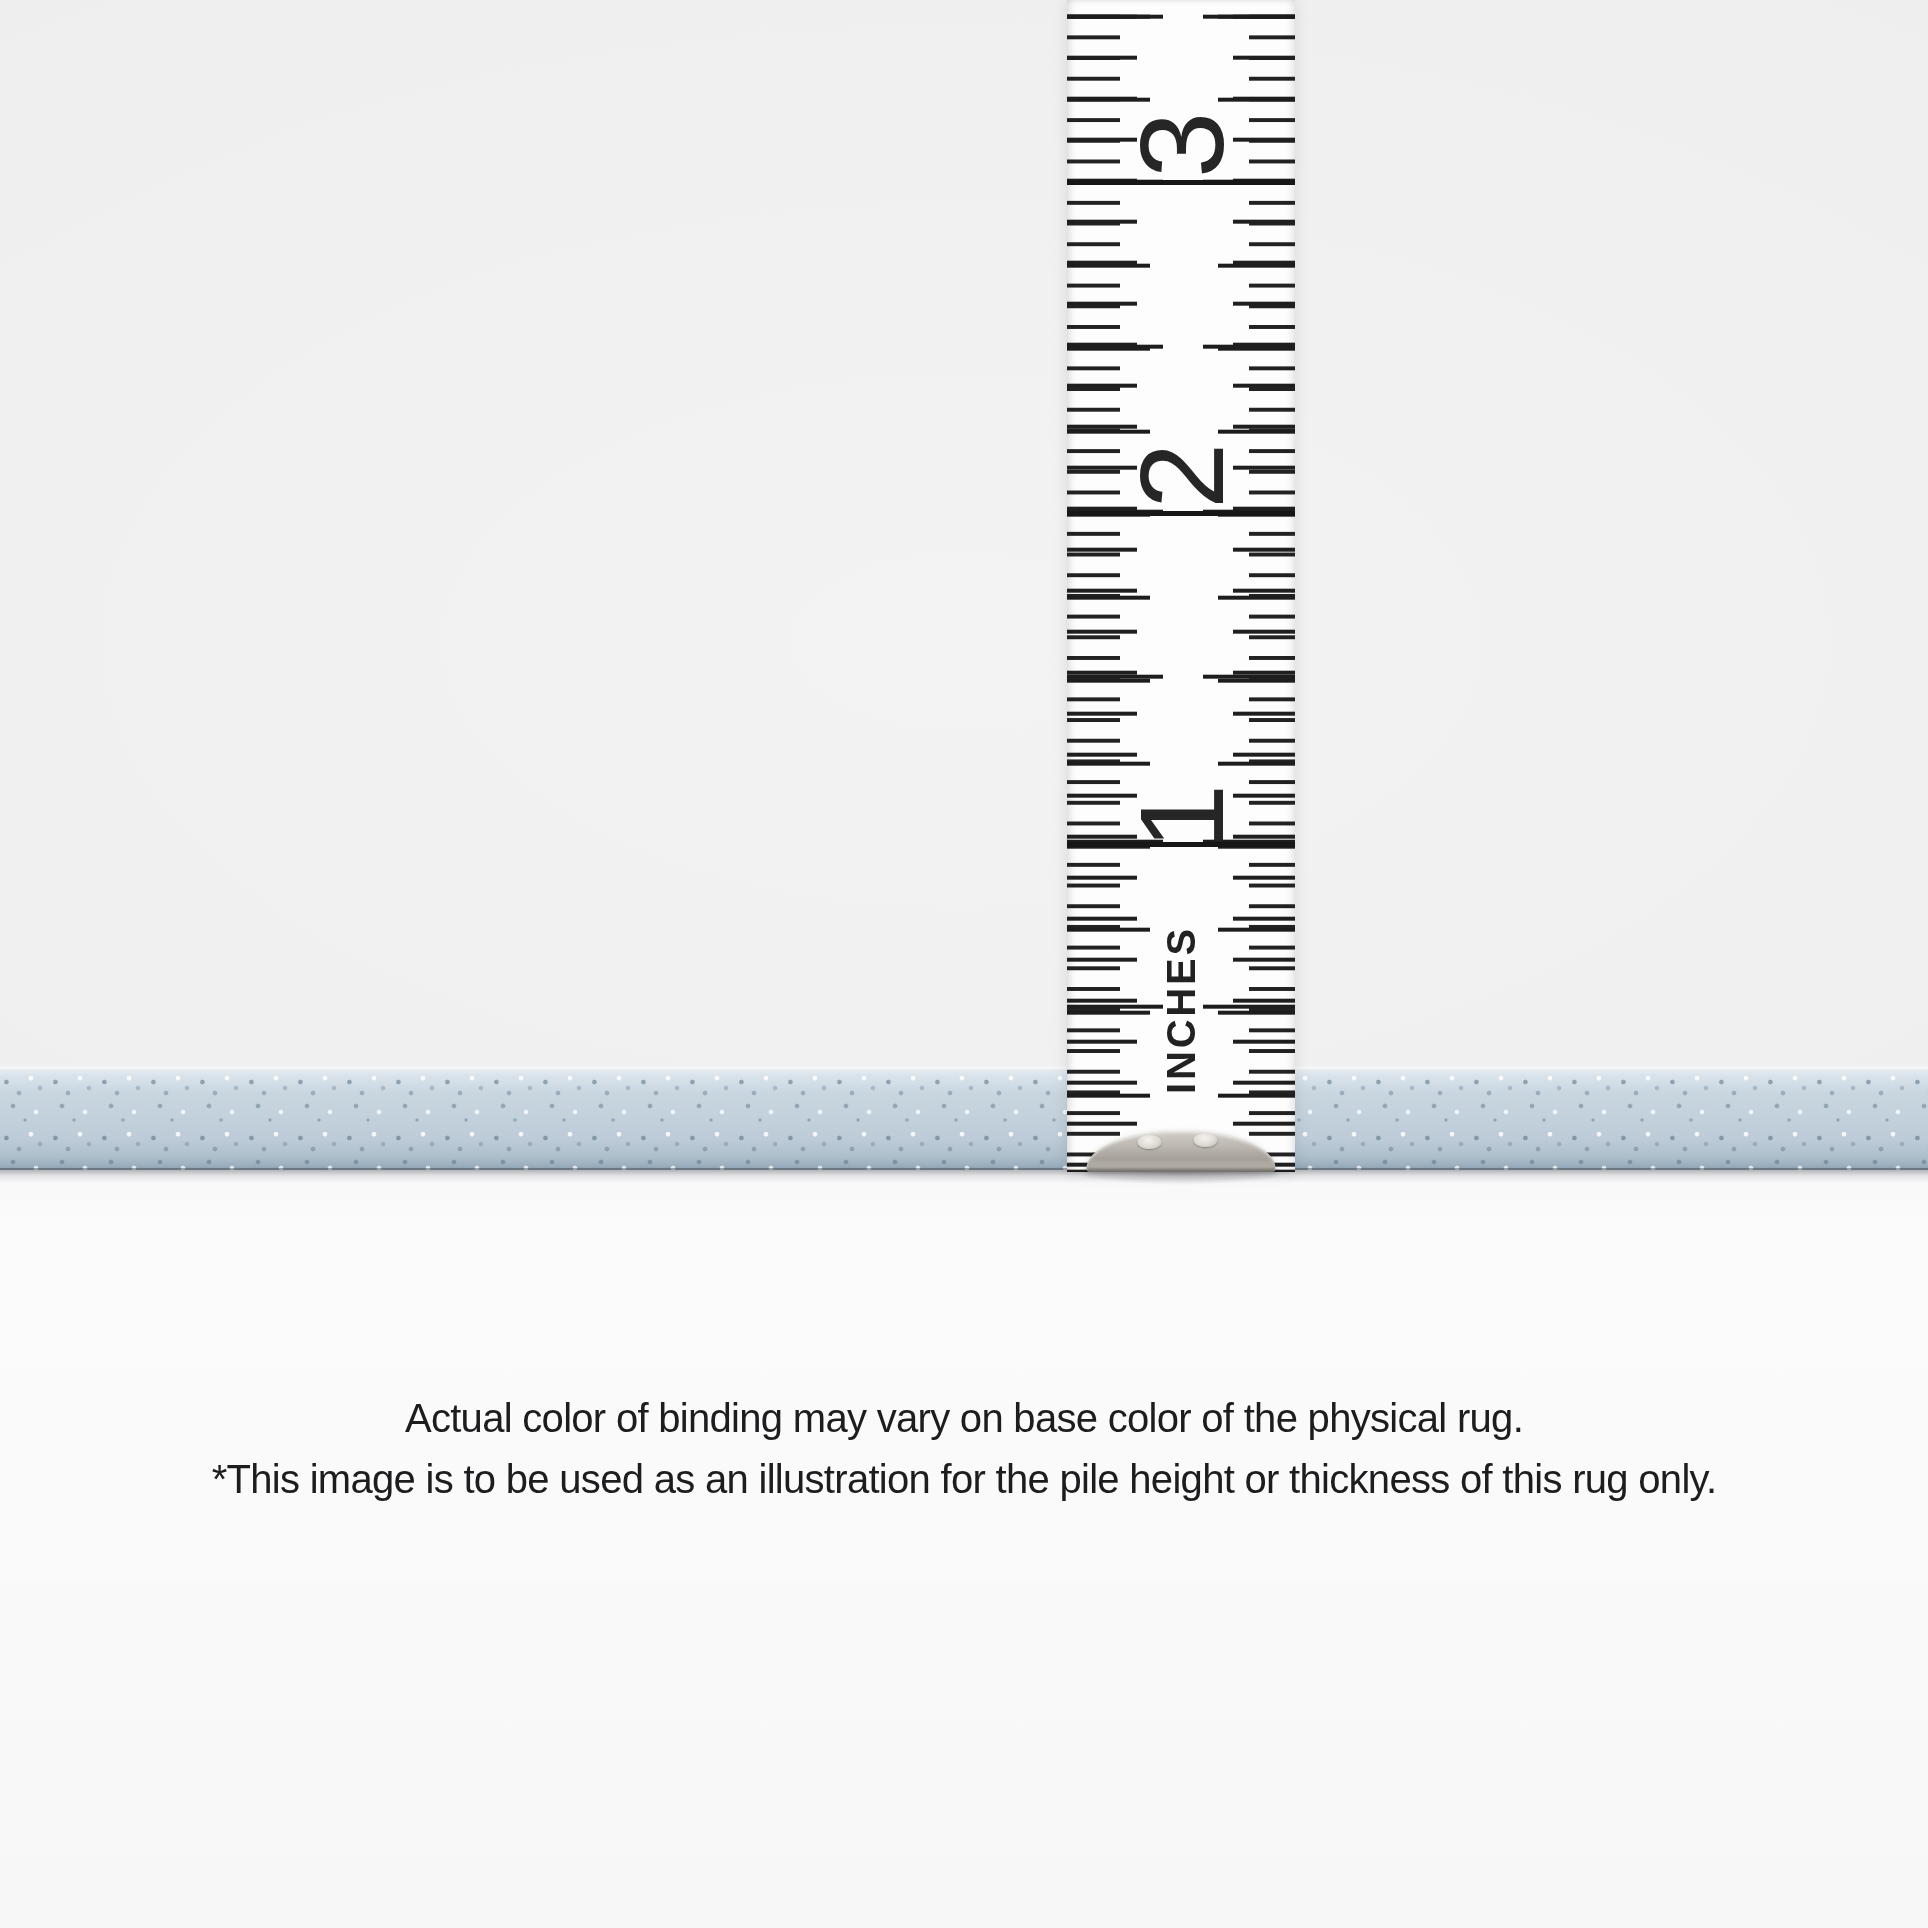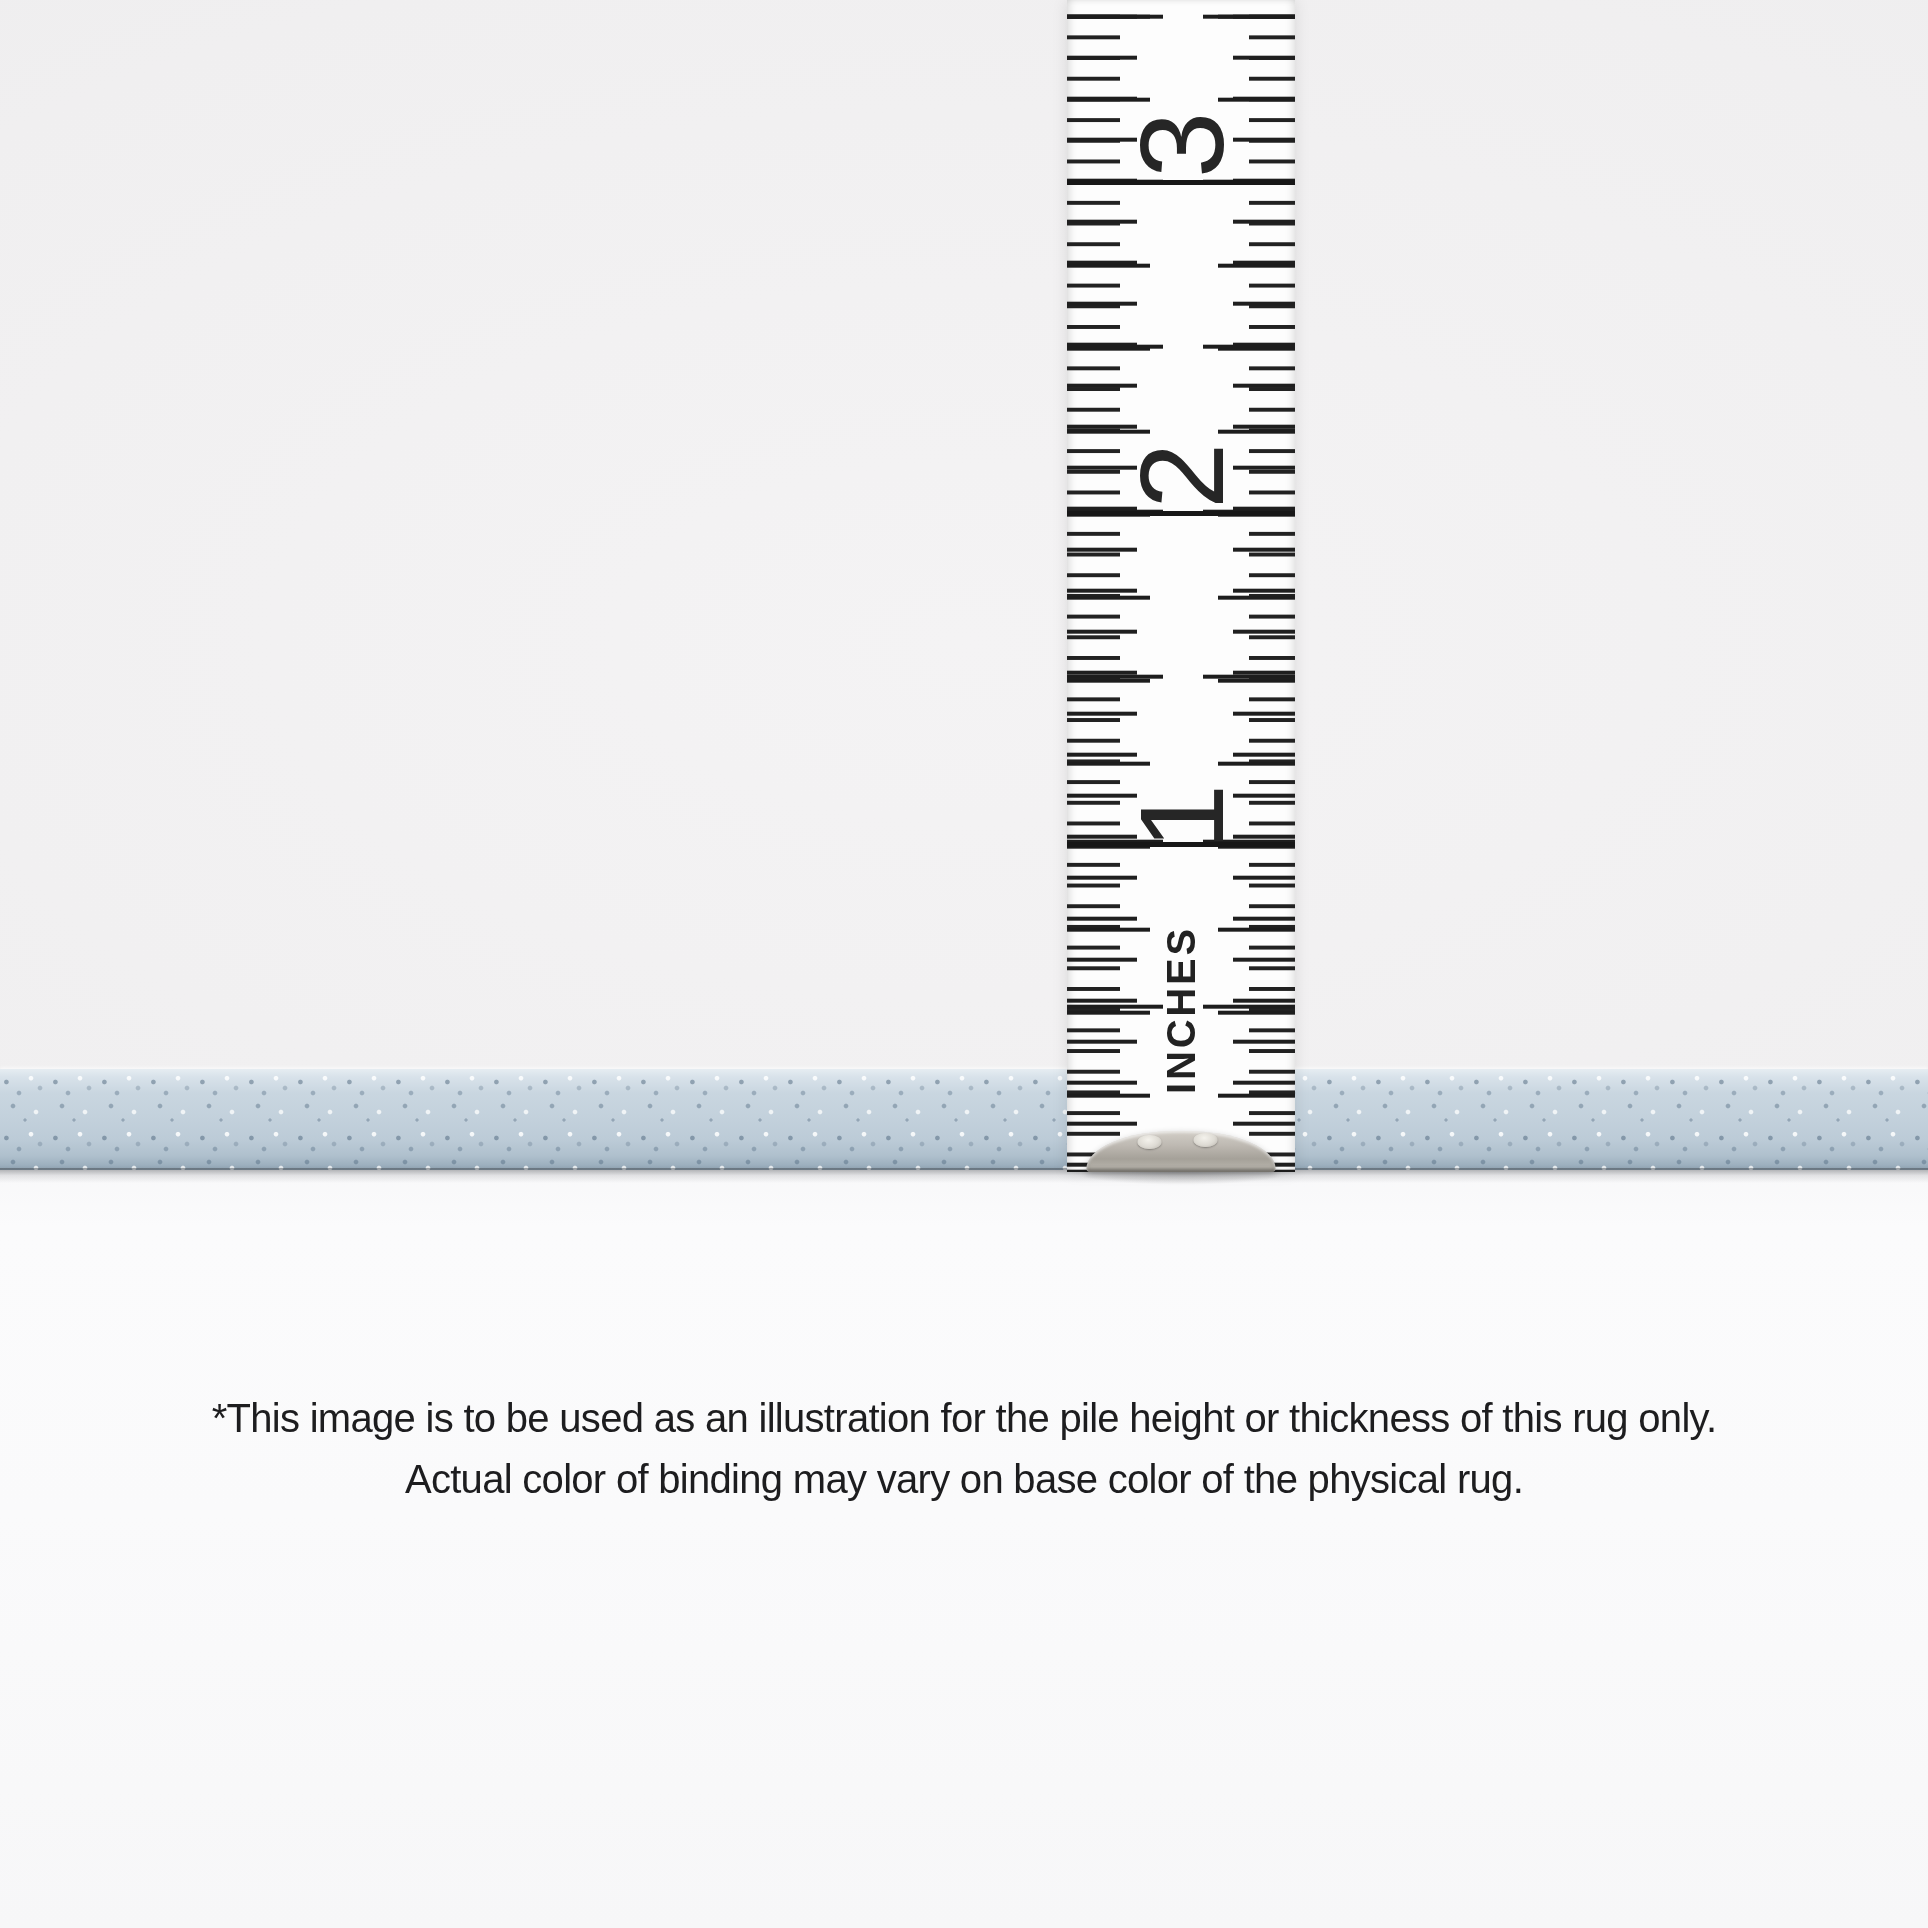--- a/index.html
+++ b/index.html
@@ -143,18 +143,18 @@
 
     <span class="unit">INCHES</span>
 
     <div class="clip">
       <span class="rivet r1"></span>
       <span class="rivet r2"></span>
     </div>
   </div>
 
   <div class="disclaimer">
+    <div>Actual color of binding may vary on base color of the physical rug.</div>
     <div>*This image is to be used as an illustration for the pile height or thickness of this rug only.</div>
-    <div>Actual color of binding may vary on base color of the physical rug.</div>
   </div>
 
 </div>
 
 
 </body></html>

